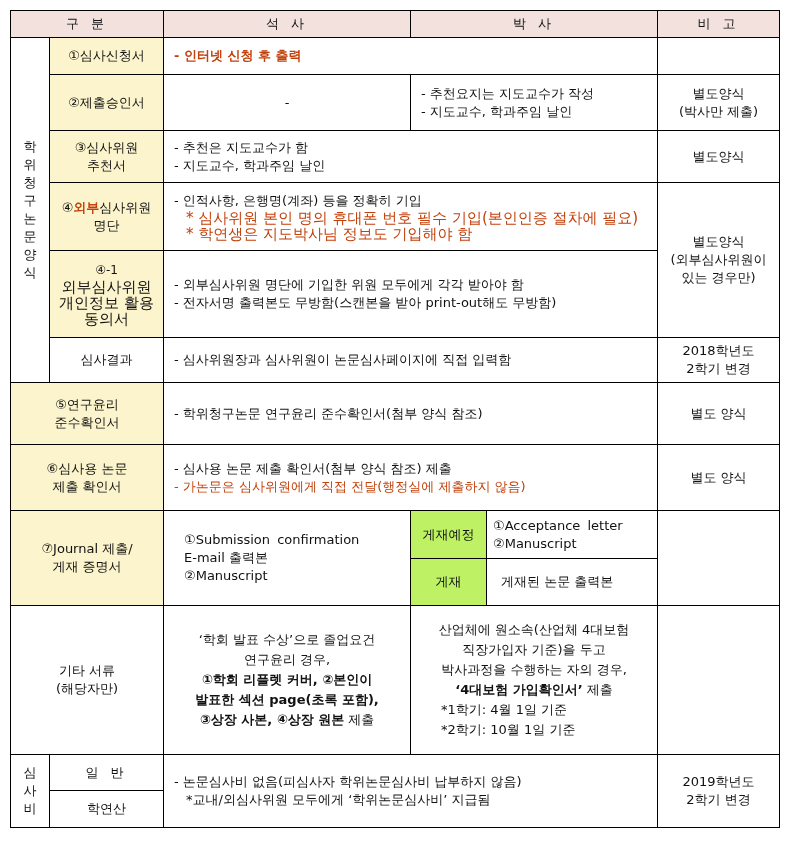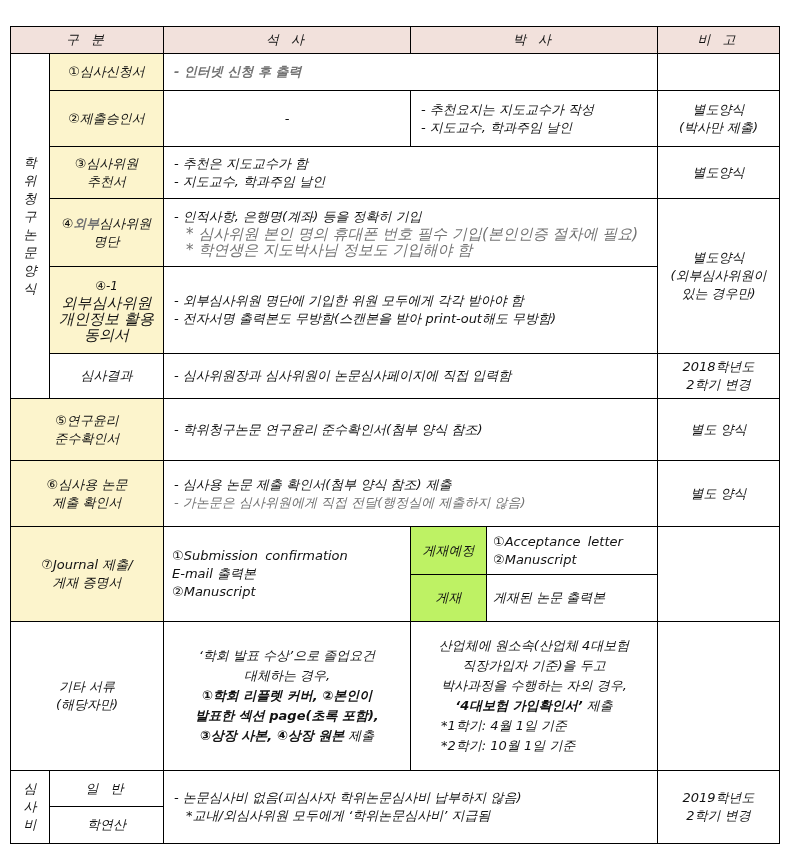--- a/index.html
+++ b/index.html
@@ -1,26 +1,26 @@
 <!DOCTYPE html>
 <html><head>
 <meta charset="utf-8">
 <style>
   html, body { margin: 0; padding: 0; background: #ffffff; }
   body { width: 789px; height: 844px; position: relative; overflow: hidden;
          font-family: "DejaVu Sans", "Liberation Sans", sans-serif; color: #111; }
-  table.doc { position: absolute; left: 10px; top: 26px; border-collapse: collapse; table-layout: fixed; width: 769px; font-style: italic; }
+  table.doc { position: absolute; left: 10px; top: 10px; border-collapse: collapse; table-layout: fixed; width: 769px; }
   table.doc td { border: 1.3px solid #000; padding: 0; vertical-align: middle; font-size: 13px; line-height: 18px; }
   .hdr { background: #f2e1dc; text-align: center; font-size: 14px; letter-spacing: 4px; height: 26px; }
   .yel { background: #fcf4cc; text-align: center; }
   .gry { background: #bef264; text-align: center; }
   .ctr { text-align: center; }
   .sm { font-size: 12px; line-height: 17px; }
   .xs { font-size: 15px; line-height: 16px; }
-  .red { color: #737373; }
+  .red { color: #c2410c; }
   .b { font-weight: bold; }
   .lft { padding-left: 10px !important; }
   .vert { text-align: center; font-size: 14px; line-height: 21px; }
   .vert span { display: block; }
   .line { display: block; white-space: nowrap; }
   .ind { padding-left: 12px; }
   .word-sp { word-spacing: 3px; }
 </style>
 </head>
 <body>
@@ -142,45 +142,45 @@
       <span class="line red">- 가논문은 심사위원에게 직접 전달(행정실에 제출하지 않음)</span>
     </td>
     <td class="ctr sm">별도 양식</td>
   </tr>
 
   <tr style="height:48px">
     <td colspan="2" rowspan="2" class="yel">
       <span class="line">⑦Journal 제출/</span>
       <span class="line">게재 증명서</span>
     </td>
-    <td rowspan="2" style="padding-left:8px">
+    <td rowspan="2" style="padding-left:20px">
       <span class="line word-sp">①Submission confirmation</span>
       <span class="line">E-mail 출력본</span>
       <span class="line">②Manuscript</span>
     </td>
     <td class="gry">게재예정</td>
     <td style="padding-left:6px">
       <span class="line word-sp">①Acceptance letter</span>
       <span class="line">②Manuscript</span>
     </td>
     <td rowspan="2"></td>
   </tr>
   <tr style="height:47px">
     <td class="gry">게재</td>
-    <td style="padding-left:6px">게재된 논문 출력본</td>
+    <td style="padding-left:14px">게재된 논문 출력본</td>
   </tr>
 
   <tr style="height:149px">
     <td colspan="2" class="ctr">
       <span class="line">기타 서류</span>
       <span class="line">(해당자만)</span>
     </td>
     <td class="ctr" style="line-height:20px">
       <span class="line">‘학회 발표 수상’으로 졸업요건</span>
-      <span class="line">대체하는 경우,</span>
+      <span class="line">연구윤리 경우,</span>
       <span class="line b">①학회 리플렛 커버, ②본인이</span>
       <span class="line b">발표한 섹션 page(초록 포함),</span>
       <span class="line"><span class="b">③상장 사본, ④상장 원본</span><span> 제출</span></span>
     </td>
     <td colspan="2" class="ctr" style="line-height:20px">
       <span class="line">산업체에 원소속(산업체 4대보험</span>
       <span class="line">직장가입자 기준)을 두고</span>
       <span class="line">박사과정을 수행하는 자의 경우,</span>
       <span class="line"><span class="b">‘4대보험 가입확인서’</span><span> 제출</span></span>
       <span class="line" style="text-align:left;padding-left:30px">*1학기: 4월 1일 기준</span>

